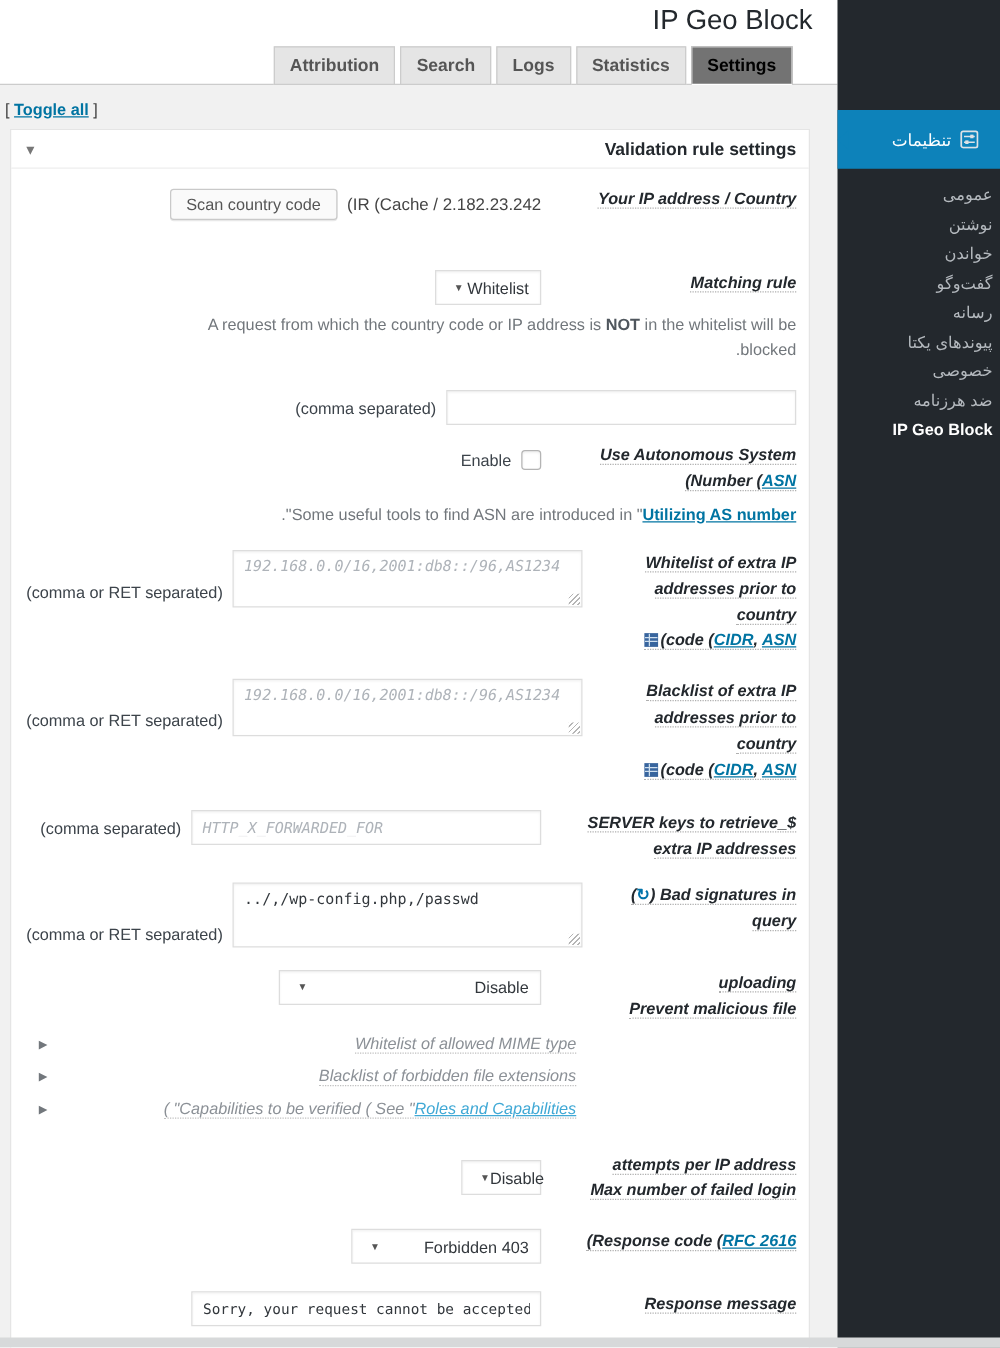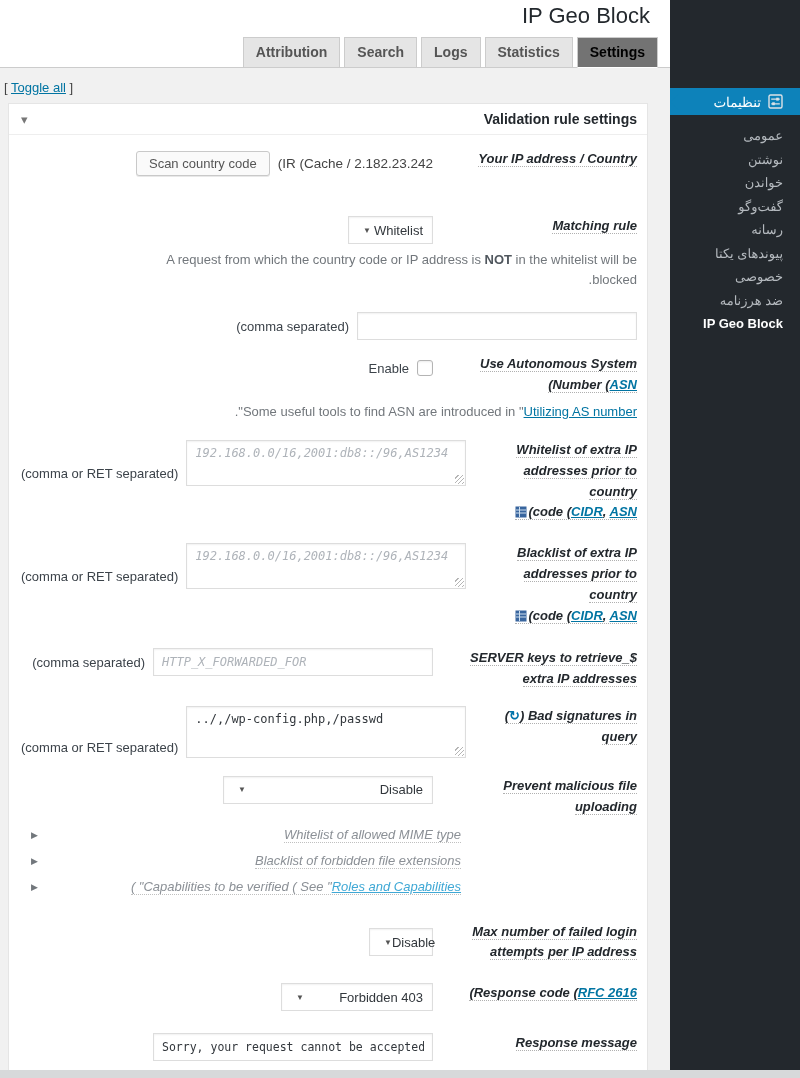--- a/index.html
+++ b/index.html
@@ -8,31 +8,31 @@
     font-family:"Liberation Sans", sans-serif;
     background:#f1f1f1; position:relative; color:#32373c;
   }
   
   .content-col { position:absolute; left:0; top:0; width:670px; height:1078px; background:#f1f1f1; }
   .sidebar { position:absolute; right:0; top:0; width:130px; height:1078px; background:#23282d; direction:rtl; }
 
   
   .page-header { background:#fff; border-bottom:1px solid #ccc; padding-top:2px; }
   .page-title { font-size:22px; font-weight:400; color:#23282d; text-align:right; padding:1px 20px 8px 0; }
-  .tabs { display:flex; justify-content:flex-end; padding-right:12px; position:relative; z-index:2; margin-bottom:-1px; }
+  .tabs { display:flex; justify-content:flex-end; padding-right:36px; position:relative; z-index:2; margin-bottom:-1px; }
   .tab {
     background:#e5e5e5; border:1px solid #ccc; border-bottom:1px solid #ccc;
     padding:6px 12px 7px; margin-left:4px; font-size:14px; font-weight:bold; color:#555;
     cursor:pointer; white-space:nowrap;
   }
   .tab.active { background:#737373; border-bottom-color:#fff; color:#000; }
 
   
   .toggle-all-row { font-size:13px; color:#444; padding:12px 0 8px 4px; }
-  a.link { color:#0074a2; text-decoration:underline; cursor:pointer; }
+  a.link { color:#0074a2; text-decoration:underline; cursor:pointer;font-weight:bold; }
   a.lite-link { color:#3fa8d5; text-decoration:underline; cursor:pointer; }
 
   
   .panel { background:#fff; border:1px solid #e5e5e5; margin:0 20px 0 8px; width:640px; }
   .panel-head { display:flex; align-items:center; justify-content:space-between; padding:7px 10px 7px 8px; border-bottom:1px solid #eee; }
   .collapse-btn { color:#777; font-size:13px; cursor:pointer; padding:0 4px; }
   .panel-title { font-weight:bold; font-size:14px; color:#23282d; }
   .panel-body { padding:14px 10px 4px 12px; }
 
   
@@ -81,30 +81,30 @@
   .subrow { display:flex; justify-content:space-between; align-items:center; height:26px; padding-left:10px; cursor:pointer; }
   .subrow .tri { color:#72777c; font-size:9px; }
   .subtext { font-size:13px; font-style:italic; color:#8b9096; border-bottom:1px dotted #c0c0c0; }
 
   .table-icon { display:inline-block; vertical-align:-2px; margin-right:1px; }
   .refresh-icon { color:#0073aa; font-weight:bold; font-style:normal; font-size:13px; }
 
   
   .menu-spacer { height:88px; }
   .menu-current-parent {
-    position:relative; background:#0d82ba; color:#fff; height:27px;
+    position:relative; background:#0d82ba; color:#fff; height:47px;
     display:flex; align-items:center; justify-content:flex-start; gap:7px;
     padding-right:17px; font-size:13.5px; cursor:pointer;
   }
   .menu-arrow {
     position:absolute; left:0; top:50%; transform:translateY(-50%);
     width:0; height:0; border-top:8px solid transparent; border-bottom:8px solid transparent;
     border-right:9px solid #0d82ba;
   }
-  .submenu { padding:9px 17px 6px 8px; }
+  .submenu { padding:9px 6px 6px 8px; }
   .submenu-item { display:block; font-size:13px; color:#b4b9be; line-height:23.5px; text-align:right; cursor:pointer; text-decoration:none; }
   .submenu-item.current { color:#fff; font-weight:bold; font-size:13px; direction:ltr; }
 
   .bottom-bar { position:absolute; left:0; bottom:0; width:800px; height:8px; background:#d7d9da; z-index:6; }
 </style>
 </head>
 <body>
 
 <div class="content-col">
 
@@ -245,22 +245,22 @@
 
       <div style="margin-bottom:22px;">
         <div class="row">
           <div class="ctrl">
             <div class="selectbox sel-210">
               <span class="arrow">▼</span>
               <span class="sel-val">Disable</span>
             </div>
           </div>
           <div class="lbl">
+            <span class="lbl-line"><span class="hl">uploading</span></span>
             <span class="lbl-line"><span class="hl">Prevent malicious file</span></span>
-            <span class="lbl-line"><span class="hl">uploading</span></span>
           </div>
         </div>
         <div style="width:440px; margin-top:4px;">
           <div class="subrow">
             <span class="tri">▶</span>
             <span class="subtext">Whitelist of allowed MIME type</span>
           </div>
           <div class="subrow">
             <span class="tri">▶</span>
             <span class="subtext">Blacklist of forbidden file extensions</span>
@@ -273,22 +273,22 @@
       </div>
 
       <div class="row" style="margin-bottom:20px; align-items:center;">
         <div class="ctrl">
           <div class="selectbox sel-64">
             <span class="arrow">▼</span>
             <span class="sel-val">Disable</span>
           </div>
         </div>
         <div class="lbl">
+          <span class="lbl-line"><span class="hl">attempts per IP address</span></span>
           <span class="lbl-line"><span class="hl">Max number of failed login</span></span>
-          <span class="lbl-line"><span class="hl">attempts per IP address</span></span>
         </div>
       </div>
 
       <div class="row" style="margin-bottom:22px;">
         <div class="ctrl">
           <div class="selectbox sel-152">
             <span class="arrow">▼</span>
             <span class="sel-val">Forbidden 403</span>
           </div>
         </div>

